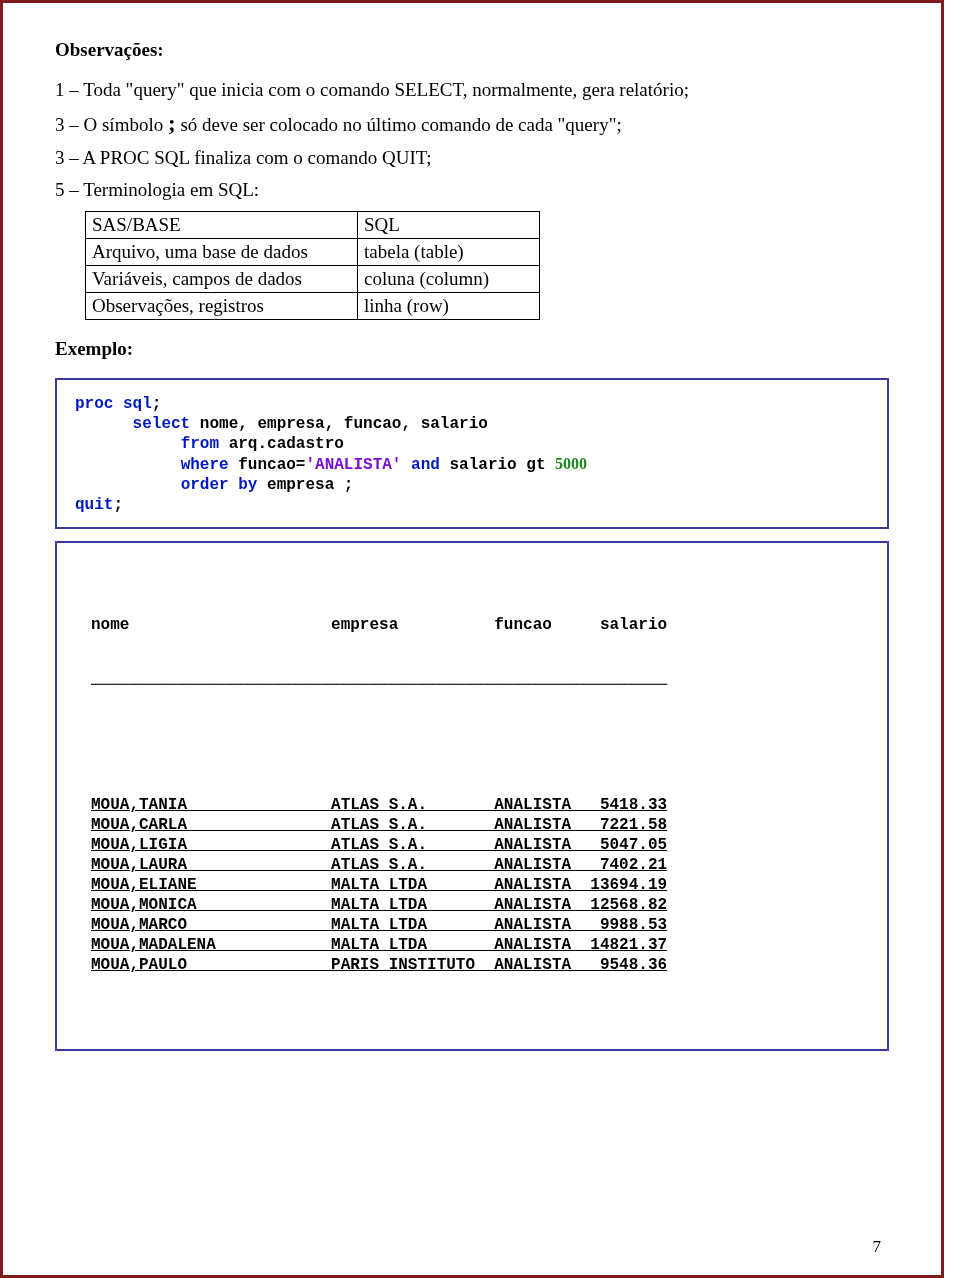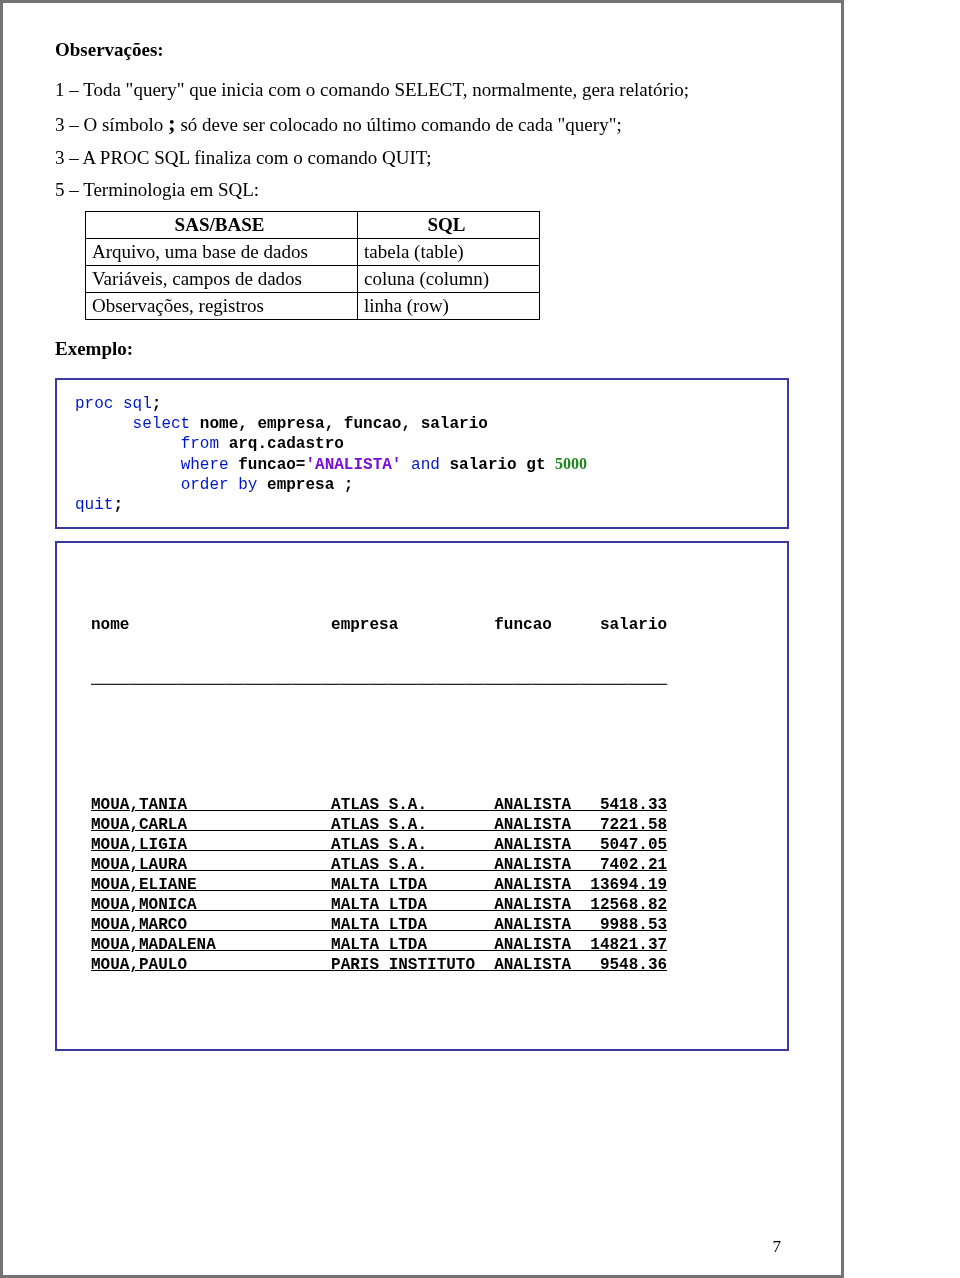--- a/index.html
+++ b/index.html
@@ -1,44 +1,44 @@
 <!DOCTYPE html>
 <html><head>
 <meta charset="utf-8">
 <style>
   html,body{margin:0;padding:0;background:#fff;}
   .page{
-    width:844px;
+    width:944px;
     height:1278px;
     box-sizing:border-box;
-    border:3px solid #737373;
+    border:3px solid #7f1d1d;
     padding:36px 52px 0 52px;
     font-family:"Times New Roman",Times,serif;
     font-size:19px;
     color:#000;
     position:relative;
   }
   .section-title{font-weight:700;margin-bottom:18px;}
   .obs-line{margin-bottom:10px;}
   .symbol-big{font-size:23px;font-weight:700;}
   .tbl{border-collapse:collapse;margin:4px 0 18px 30px;}
   .tbl td{border:1px solid #000;padding:2px 10px 2px 6px;vertical-align:top;}
-  .tbl .hdr{font-weight:700;text-align:center;}
+  .tbl .hdr{font-weight:400;text-align:left;}
   .code-box{
     border:2px solid #3a3aa0;
     margin:6px 0 12px 0;
     padding:14px 18px 12px 18px;
     font-family:"Courier New",Courier,monospace;
     font-size:16px;
     line-height:1.25;
     white-space:pre;
     color:#000;
     font-weight:700;
   }
-  .code-box .kw{color:#0018c4;font-weight:400;}
+  .code-box .kw{color:#0018c4;font-weight:700;}
   .code-box .str{color:#7a0fd6;}
   .code-box .num{color:#1e8a1e;font-family:Liberation Serif, serif;}
   .out-box{
     border:2px solid #3a3aa0;
     margin:6px 0 0 0;
     padding:32px 28px 34px 34px;
     font-family:"Courier New",Courier,monospace;
     font-size:16px;
     line-height:1.25;
     white-space:pre;

